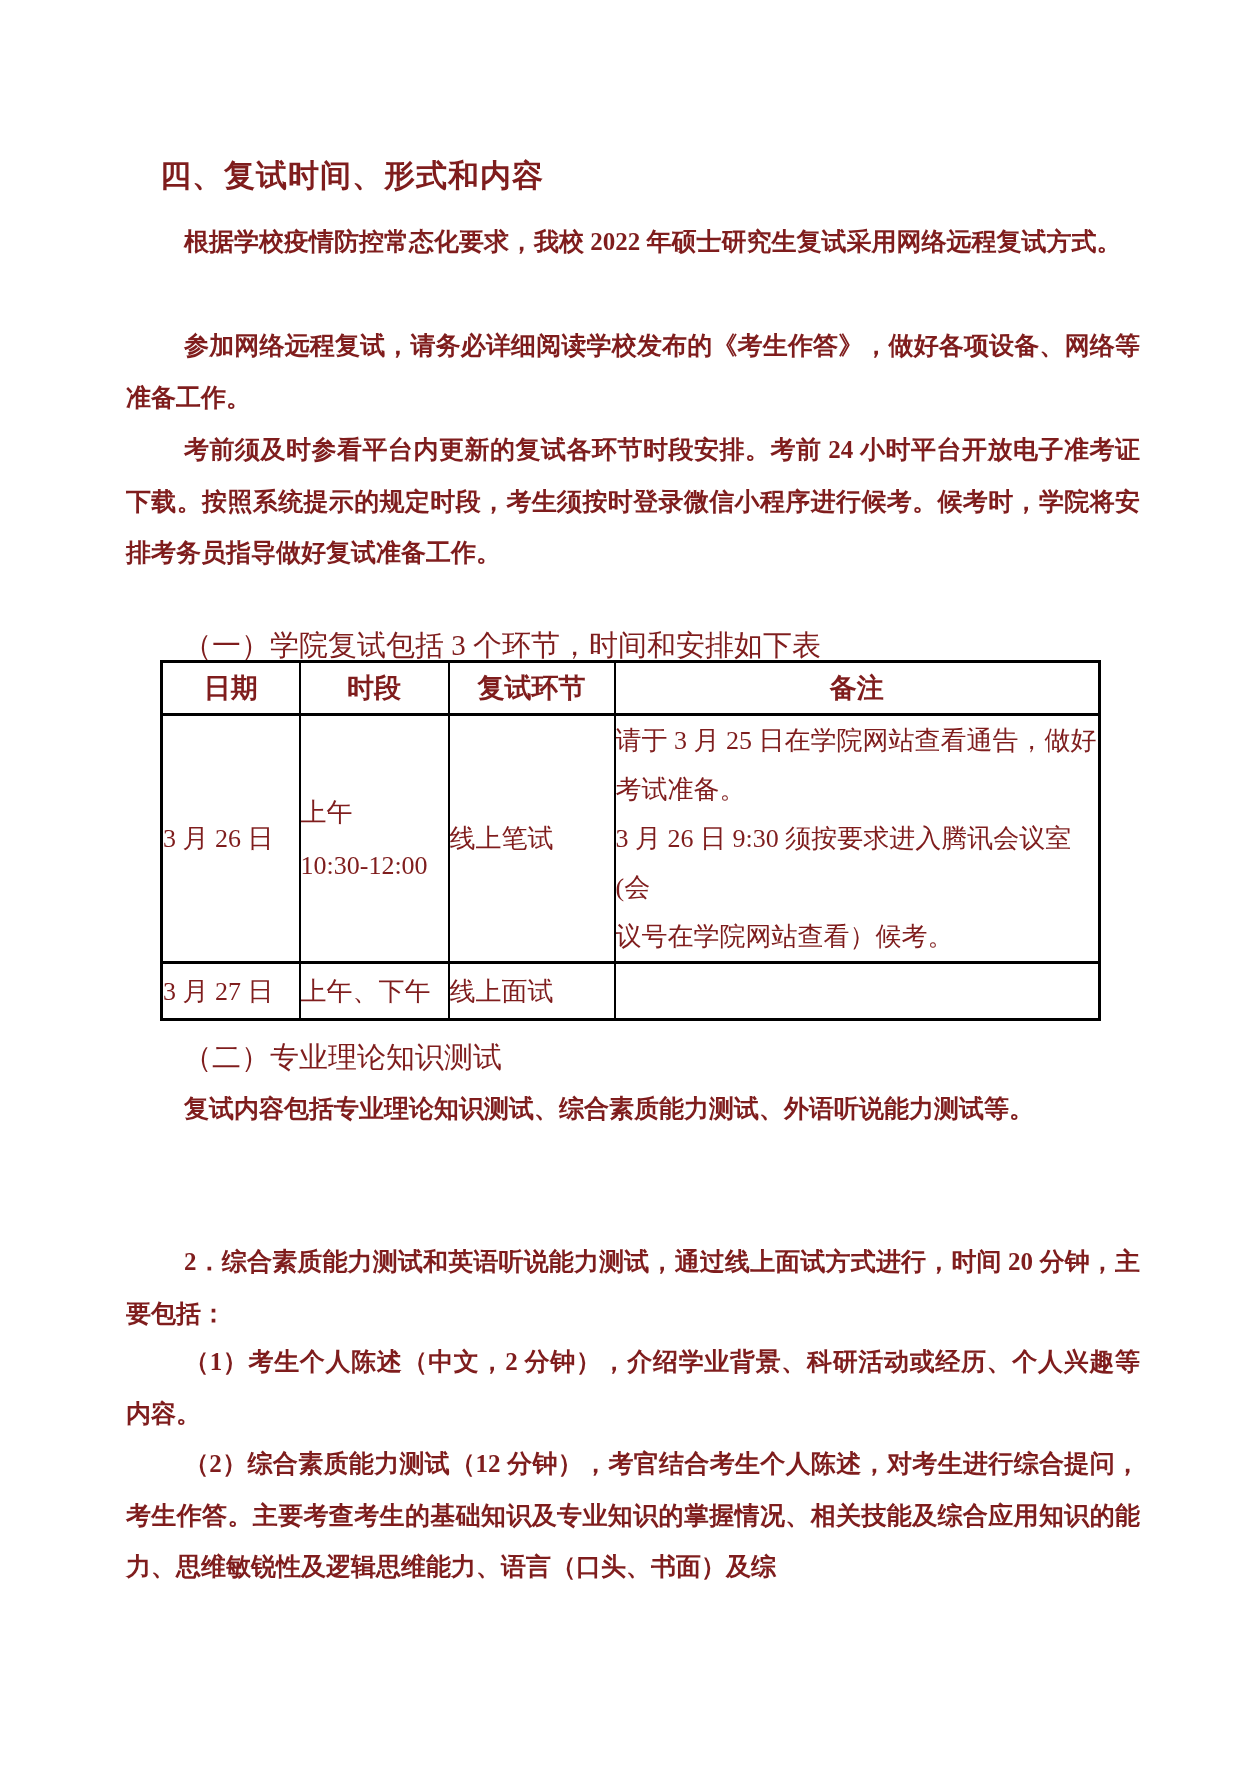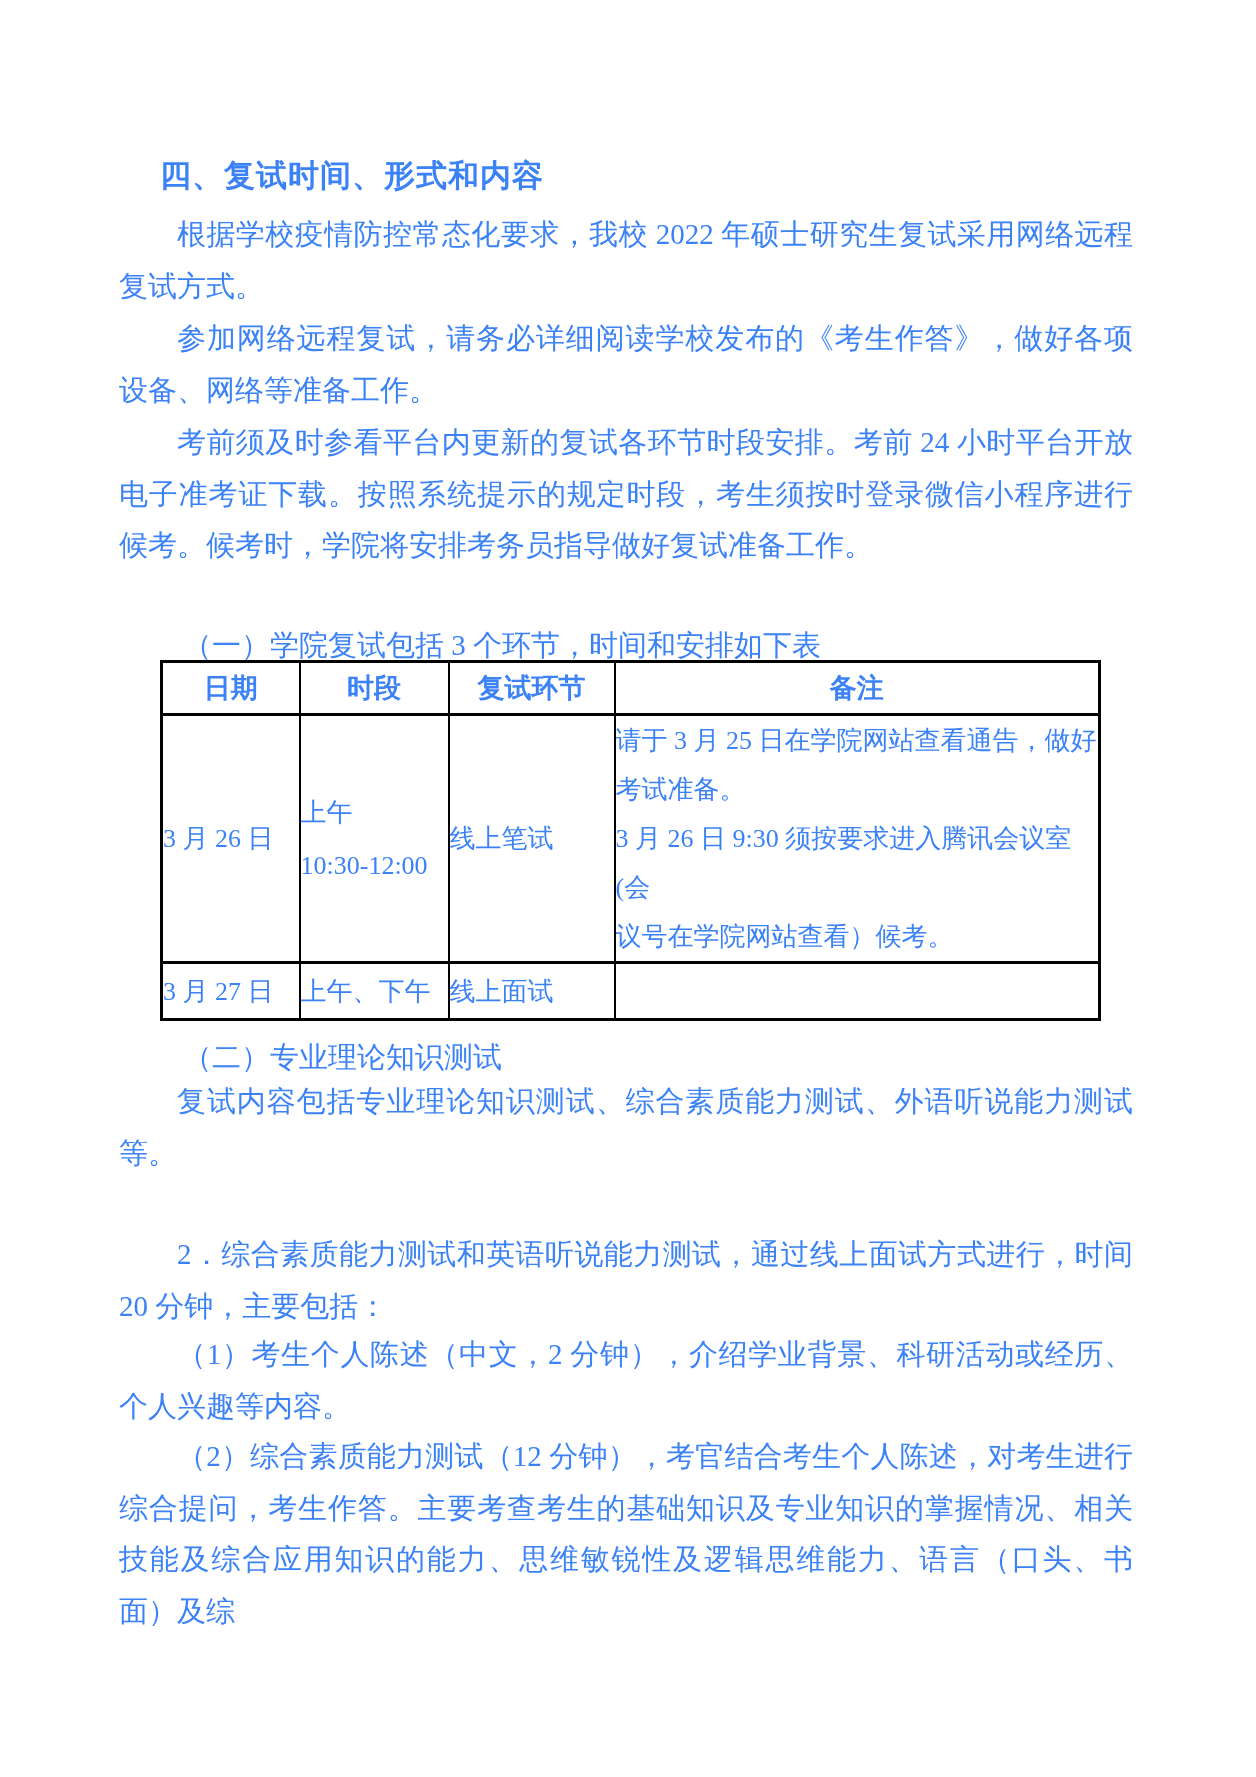--- a/index.html
+++ b/index.html
@@ -1,35 +1,35 @@
 <!DOCTYPE html>
 <html><head>
 <meta charset="utf-8">
 <style>
   html,body{margin:0;padding:0;background:#fff;}
   .page{
     position:relative;
     width:1256px;height:1777px;
     background:#ffffff;
     overflow:hidden;
-    color:#3b82f6;
+    color:#7f1d1d;
     font-family:"Liberation Serif","DejaVu Serif",serif;
   }
   .doc{position:absolute;left:114px;top:0;width:1014px;height:1777px;}
   .heading{
     position:absolute;left:0;top:156px;width:1014px;
     padding-left:46px;box-sizing:border-box;
     font-family:"Liberation Sans","DejaVu Sans",sans-serif;
     font-weight:bold;font-size:31px;line-height:40px;
     letter-spacing:1px;
   }
   .para{
-    position:absolute;left:0;width:1014px;margin:5px;
-    font-size:29px;line-height:51.5px;
-    text-align:justify;text-indent:58px;
+    position:absolute;left:0;width:1014px;margin:12px;
+    font-size:25px;line-height:51.5px;
+    text-align:justify;text-indent:58px;font-weight:bold;
   }
   .caption{
     position:absolute;left:0;width:1014px;margin:11px;
     font-size:29px;line-height:51.5px;
     text-indent:58px;white-space:nowrap;
   }
   table.sched{
     position:absolute;left:46px;top:660px;
     border-collapse:collapse;table-layout:fixed;
     width:938px;

